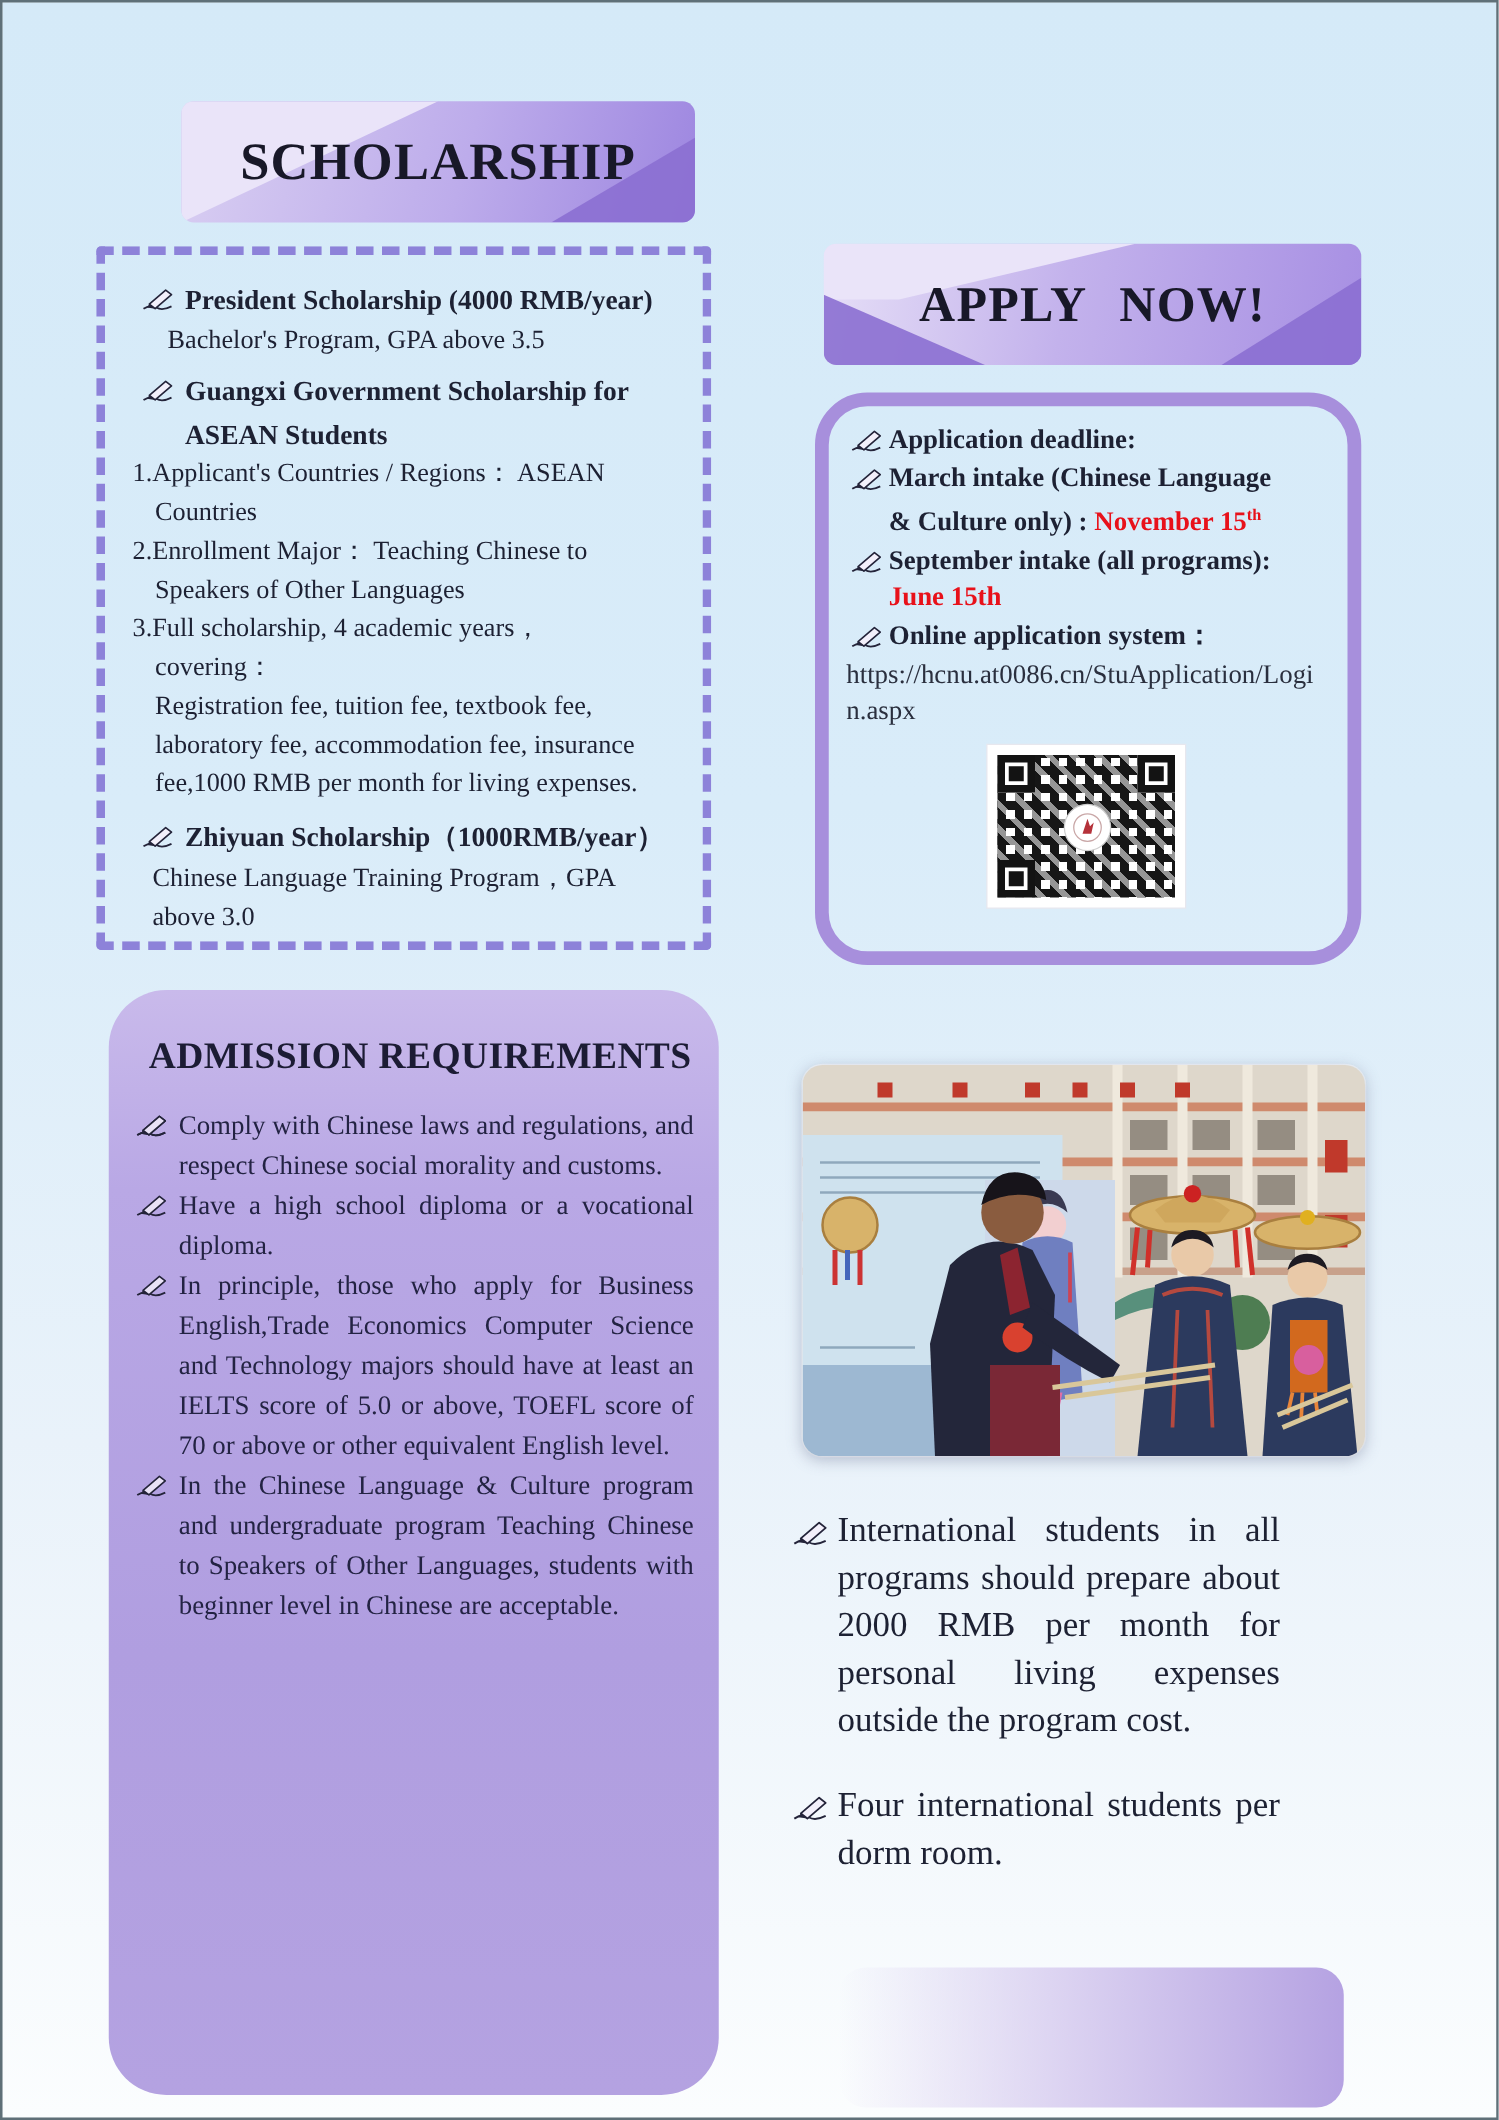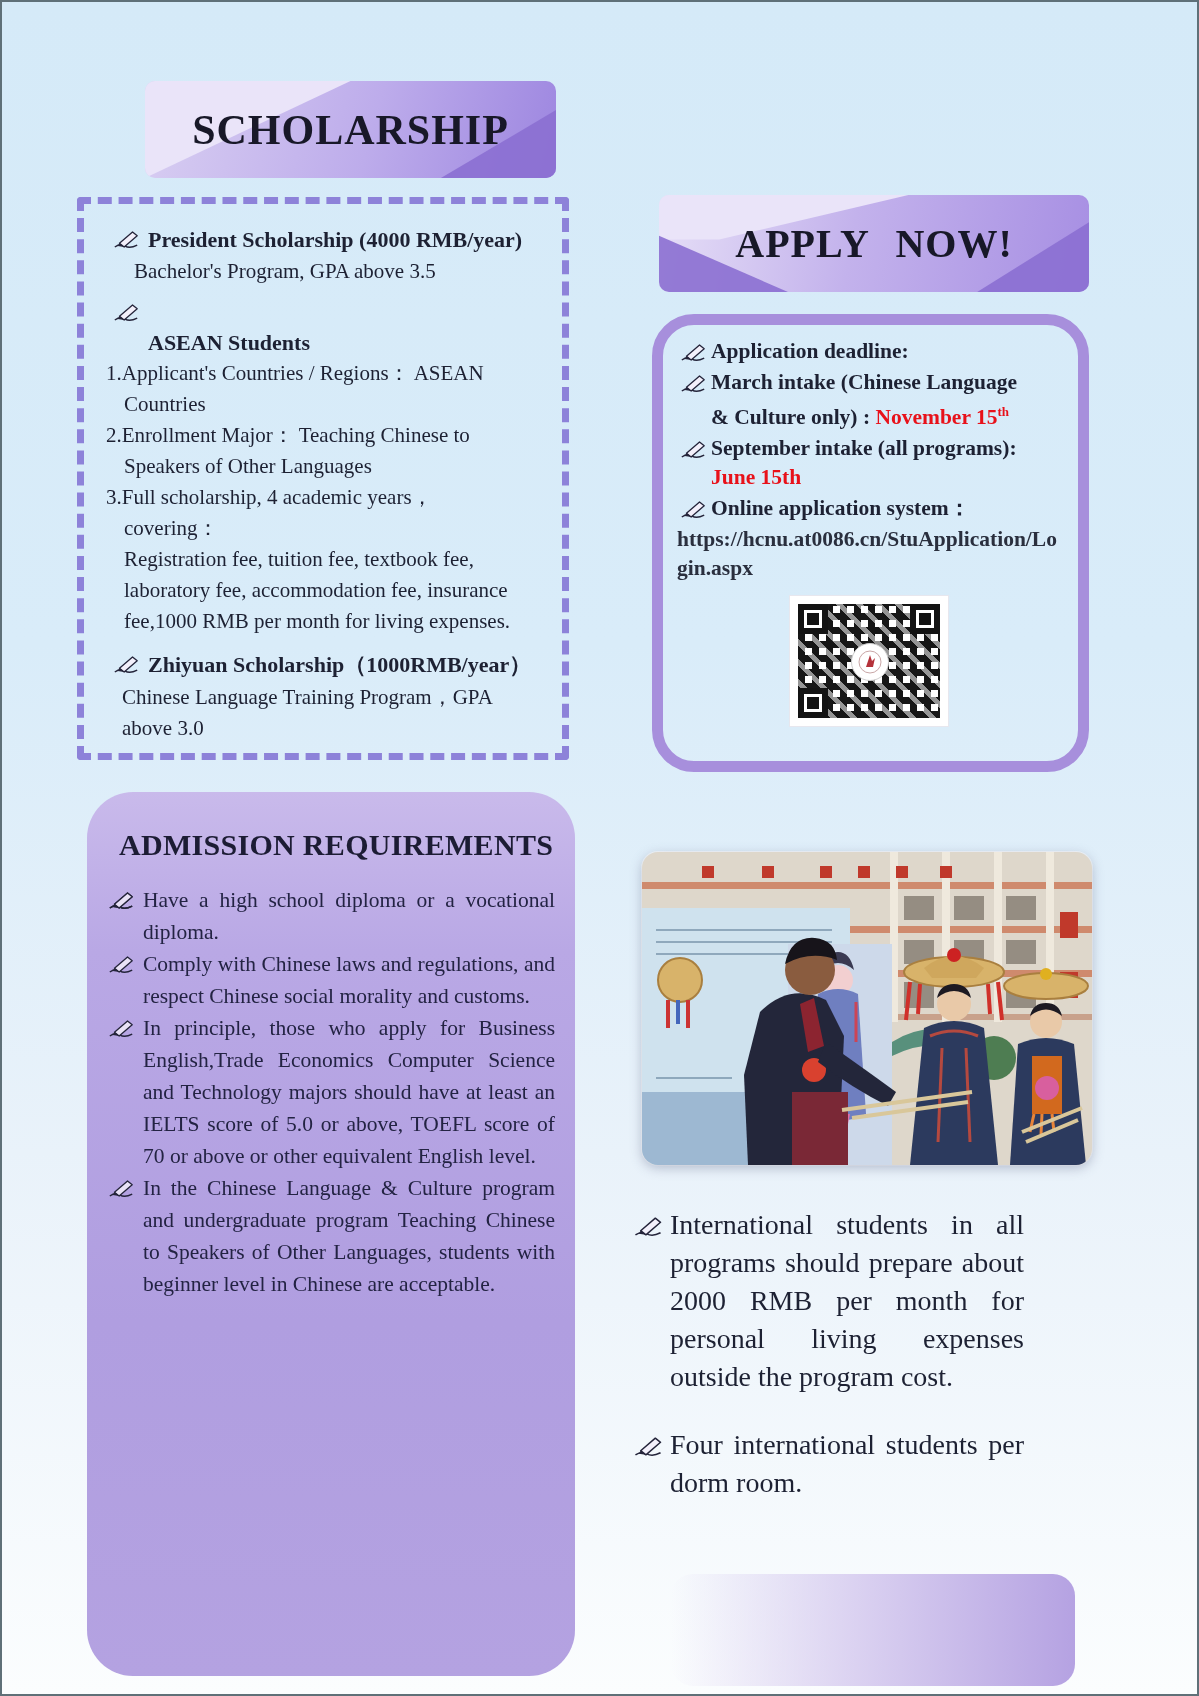--- a/index.html
+++ b/index.html
@@ -43,21 +43,21 @@
   
   .apply-box{position:absolute;left:650px;top:312px;width:437px;height:458px;
     box-sizing:border-box;border:11px solid #a78fdc;border-radius:42px;
     padding:12px 14px 0 14px;}
   .abullet{position:relative;padding:0 40px 0 34px;margin:0 0 2px 0;
     font-weight:bold;font-size:21.5px;line-height:29px;}
   .abullet .pen{position:absolute;left:2px;top:5px;}
   .red{color:#e8111a;}
   sup{font-size:13px;}
   .url{margin:0;padding-right:4px;font-size:21.5px;line-height:29px;
-    word-break:break-all;color:#2a2f3e;font-weight:bold;}
+    word-break:break-all;color:#2a2f3e;}
   
   .qr{position:absolute;left:788px;top:594px;width:158px;height:130px;background:#fff;
     box-shadow:0 0 0 1px #e7e7ee;}
   .qr-pattern{position:absolute;inset:8px;
     background:
       repeating-linear-gradient(45deg,rgba(255,255,255,0) 0 9px,rgba(255,255,255,.55) 9px 14px),
       repeating-linear-gradient(90deg,#161616 0 7px,transparent 7px 14px),
       repeating-linear-gradient(0deg,#161616 0 7px,#ffffff 7px 14px);}
   .finder{position:absolute;width:30px;height:30px;border:6px solid #131313;background:#fff;box-sizing:border-box;}
   .finder::after{content:"";position:absolute;inset:3px;background:#131313;}
@@ -107,20 +107,21 @@
       <span>President Scholarship (4000 RMB/year)</span>
     </p>
     <p class="s-desc">Bachelor's Program, GPA above 3.5</p>
 
     <p class="s-title">
       <svg class="pen" viewBox="0 0 30 22">
           <path d="M3 19 Q9 15 14 18 T27 17" fill="none" stroke="currentColor" stroke-width="1.5"></path>
           <path d="M8 15 L22 3 L27 7 L13 19 Z" fill="#f3f0fb" stroke="currentColor" stroke-width="1.4" stroke-linejoin="round"></path>
           <path d="M8 15 L13 19 L6 18 Z" fill="currentColor"></path>
         </svg>
+      <span>Guangxi Government Scholarship for</span>
     </p>
     <p class="s-sub">ASEAN Students</p>
     <p class="g-point">1.Applicant's Countries / Regions：  ASEAN Countries</p>
     <p class="g-point">2.Enrollment Major：  Teaching Chinese to Speakers of Other Languages</p>
     <p class="g-point">3.Full scholarship, 4 academic years，</p>
     <p class="g-cont">covering：</p>
     <p class="g-cont">Registration fee, tuition fee, textbook fee, laboratory fee, accommodation fee, insurance fee,1000 RMB per month for living expenses.</p>
 
     <p class="s-title" style="margin-top:12px;">
       <svg class="pen" viewBox="0 0 30 22">
@@ -197,29 +198,29 @@
           <path d="M8 15 L22 3 L27 7 L13 19 Z" fill="#e9e2f6" stroke="currentColor" stroke-width="1.4" stroke-linejoin="round"></path>
           <path d="M8 15 L13 19 L6 18 Z" fill="currentColor"></path>
         </svg>
     </p>
     <p class="req">
       <svg class="pen" viewBox="0 0 30 22">
           <path d="M3 19 Q9 15 14 18 T27 17" fill="none" stroke="currentColor" stroke-width="1.5"></path>
           <path d="M8 15 L22 3 L27 7 L13 19 Z" fill="#e9e2f6" stroke="currentColor" stroke-width="1.4" stroke-linejoin="round"></path>
           <path d="M8 15 L13 19 L6 18 Z" fill="currentColor"></path>
         </svg>
+      <span>Comply with Chinese laws and regulations, and respect Chinese social morality and customs.</span>
+    </p>
+    <p class="req">
+      <svg class="pen" viewBox="0 0 30 22">
+          <path d="M3 19 Q9 15 14 18 T27 17" fill="none" stroke="currentColor" stroke-width="1.5"></path>
+          <path d="M8 15 L22 3 L27 7 L13 19 Z" fill="#e9e2f6" stroke="currentColor" stroke-width="1.4" stroke-linejoin="round"></path>
+          <path d="M8 15 L13 19 L6 18 Z" fill="currentColor"></path>
+        </svg>
       <span>Have a high school diploma or a vocational diploma.</span>
-    </p>
-    <p class="req">
-      <svg class="pen" viewBox="0 0 30 22">
-          <path d="M3 19 Q9 15 14 18 T27 17" fill="none" stroke="currentColor" stroke-width="1.5"></path>
-          <path d="M8 15 L22 3 L27 7 L13 19 Z" fill="#e9e2f6" stroke="currentColor" stroke-width="1.4" stroke-linejoin="round"></path>
-          <path d="M8 15 L13 19 L6 18 Z" fill="currentColor"></path>
-        </svg>
-      <span>Comply with Chinese laws and regulations, and respect Chinese social morality and customs.</span>
     </p>
     <p class="req">
       <svg class="pen" viewBox="0 0 30 22">
           <path d="M3 19 Q9 15 14 18 T27 17" fill="none" stroke="currentColor" stroke-width="1.5"></path>
           <path d="M8 15 L22 3 L27 7 L13 19 Z" fill="#e9e2f6" stroke="currentColor" stroke-width="1.4" stroke-linejoin="round"></path>
           <path d="M8 15 L13 19 L6 18 Z" fill="currentColor"></path>
         </svg>
       <span>In principle, those who apply for Business English,Trade Economics Computer Science and Technology majors should have at least an IELTS score of 5.0 or above, TOEFL score of 70 or above or other equivalent English level.</span>
     </p>
     <p class="req">

